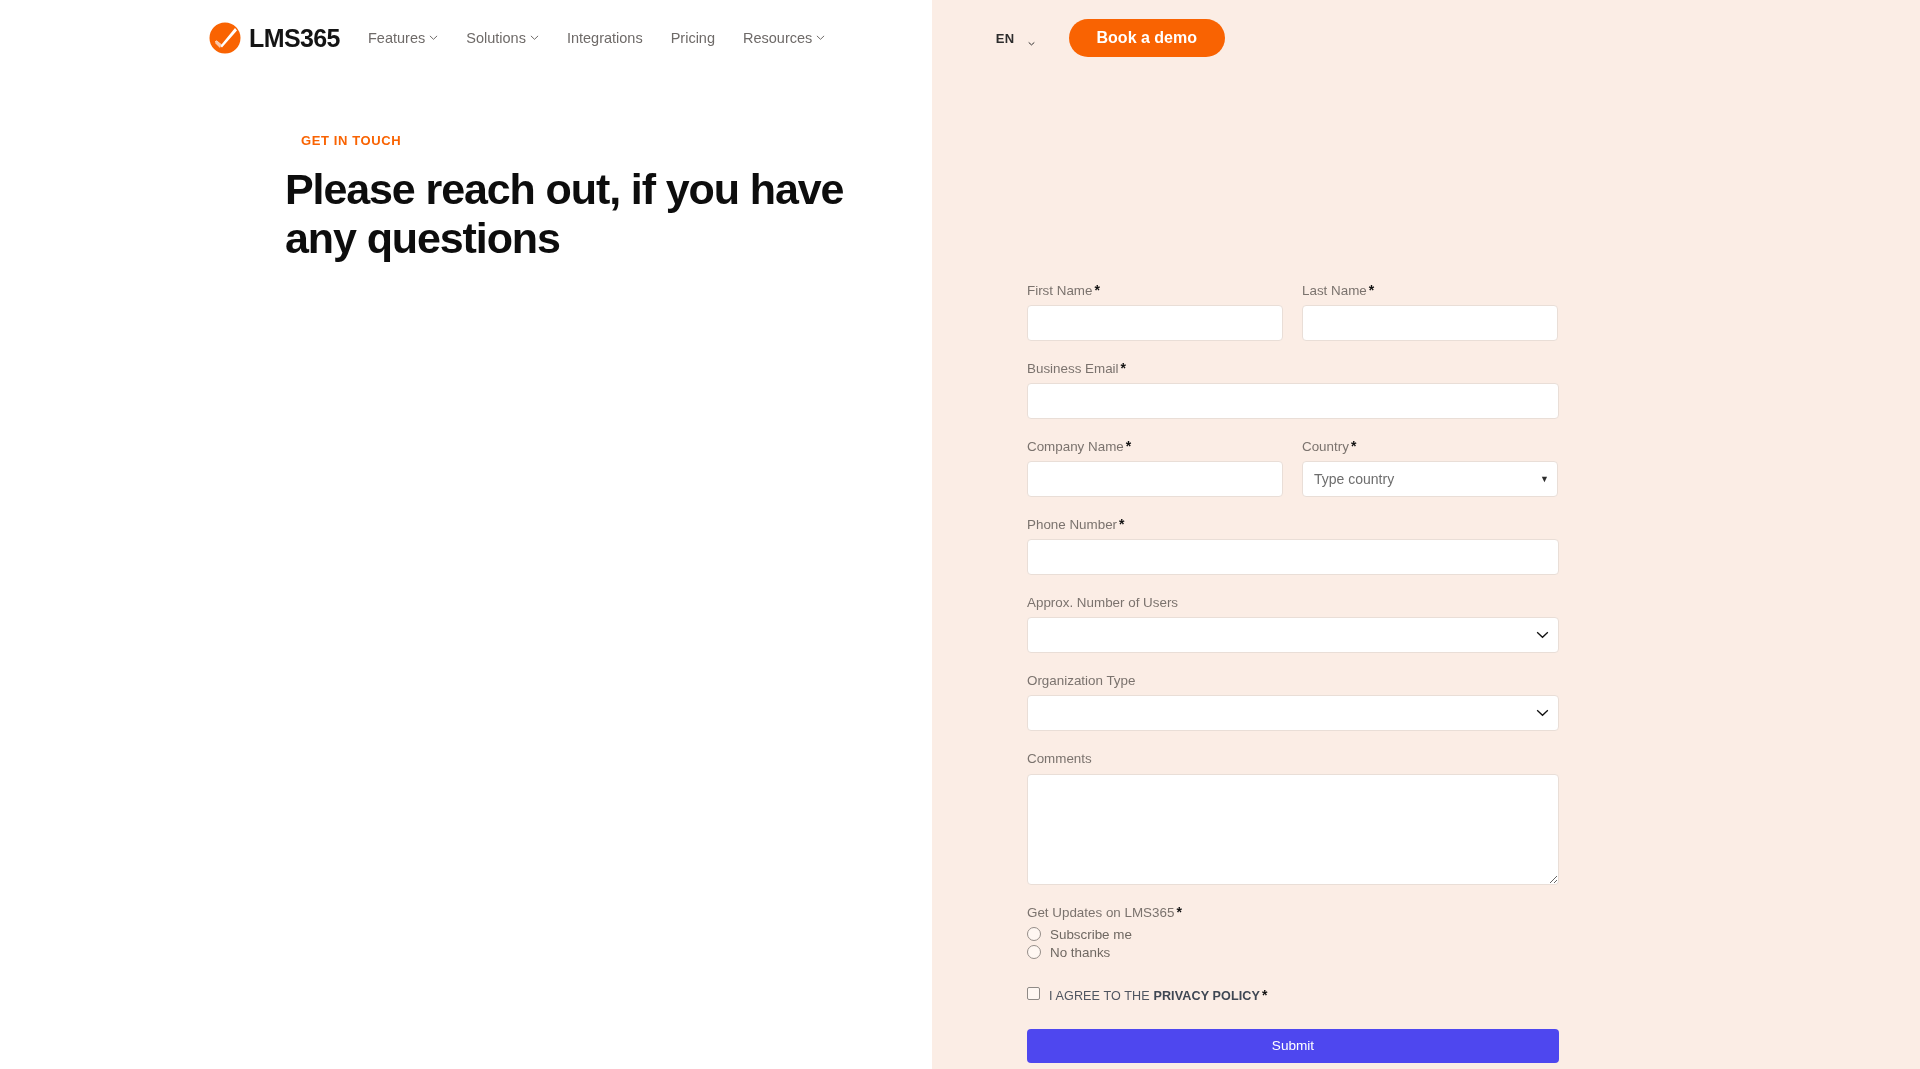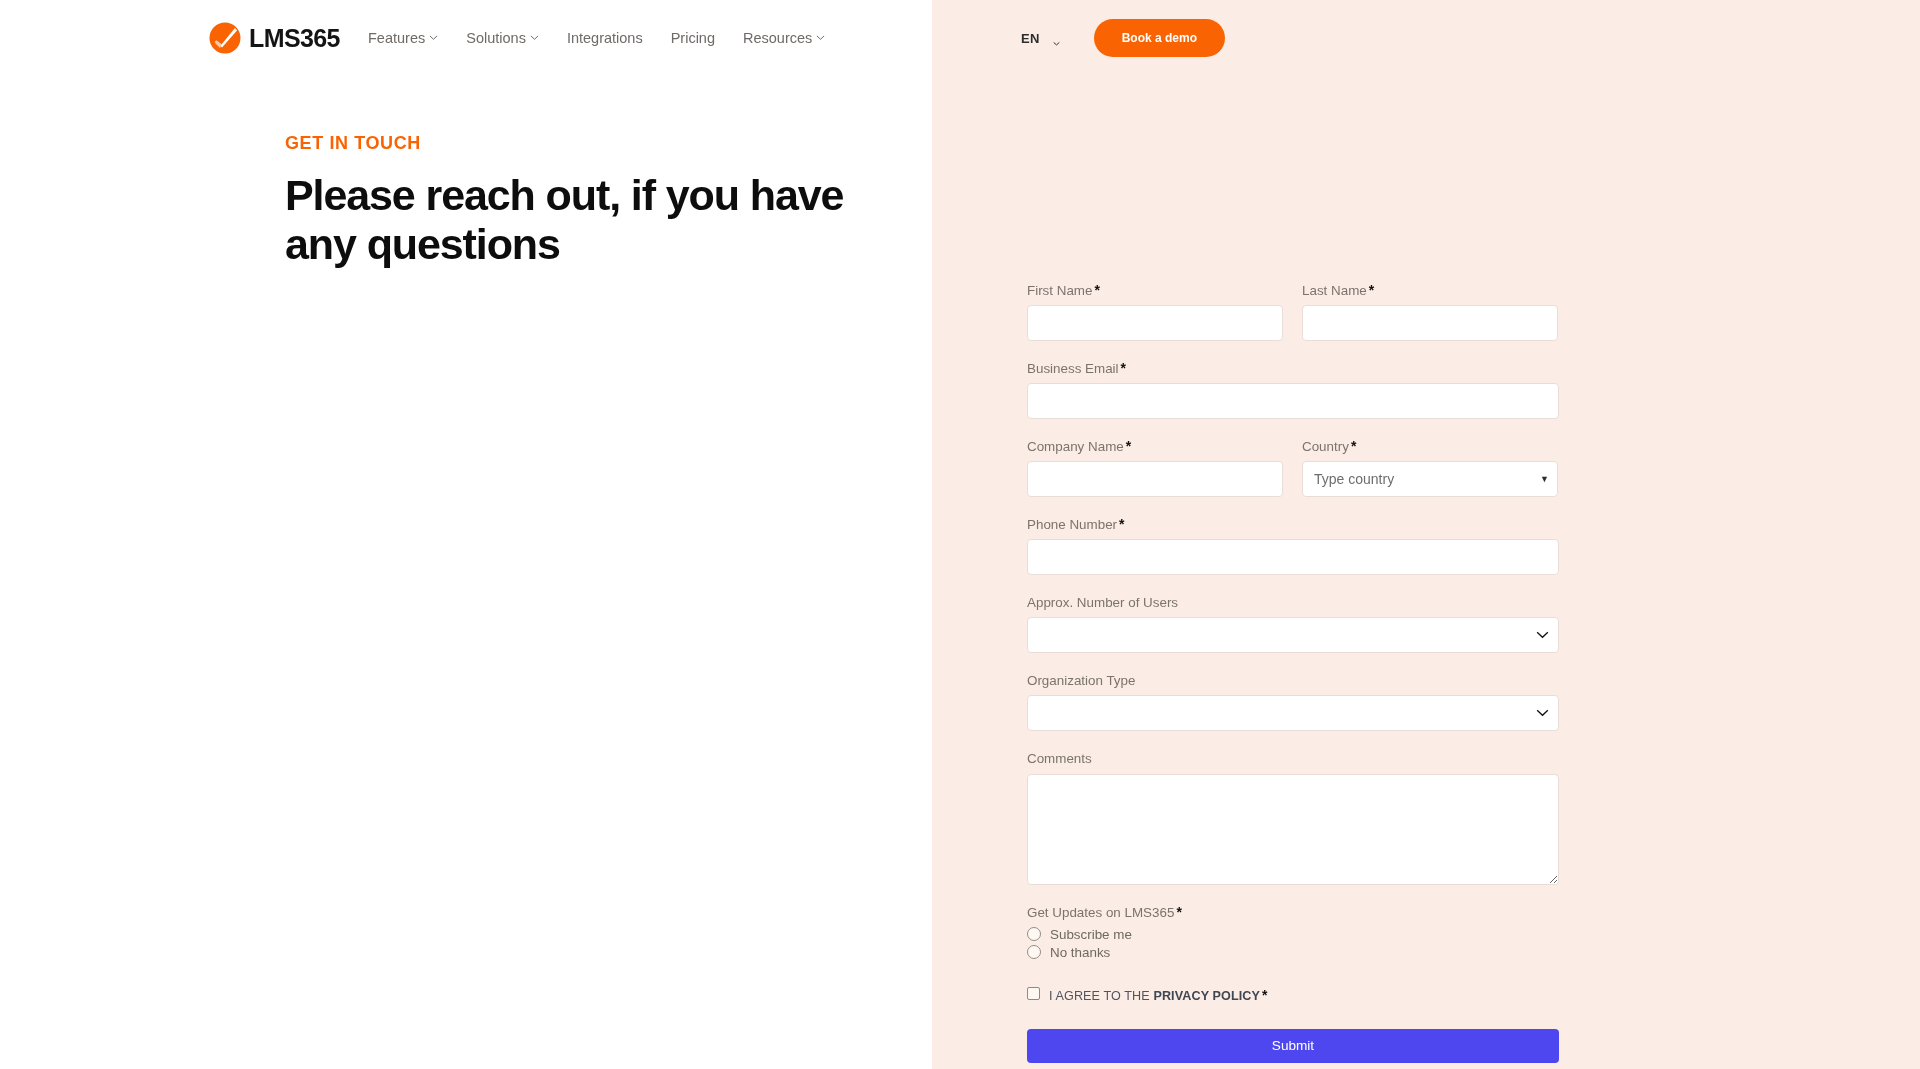--- a/index.html
+++ b/index.html
@@ -94,40 +94,40 @@
     width: 7px; height: 7px;
     display: inline-block;
   }
   .btn-demo {
     background: #f96302;
     color: #ffffff;
     border: none;
     border-radius: 30px;
     height: 38px;
     padding: 0 28px;
-    font-size: 12px;
+    font-size: 16px;
     font-weight: 600;
     font-family: "Liberation Sans", sans-serif;
     cursor: pointer;
     white-space: nowrap;
   }
 
   
   .hero {
     position: absolute;
     left: 285px; top: 133px;
     width: 600px;
   }
   .eyebrow {
-    font-size: 18px;
+    font-size: 13px;
     font-weight: 700;
     letter-spacing: 0.6px;
     color: #f96302;
     text-transform: uppercase;
-    margin: 0 0 17px 0;
+    margin: 0 0 17px 16px;
   }
   .hero-title {
     font-size: 43px;
     line-height: 1.13;
     font-weight: 700;
     letter-spacing: -1.1px;
     color: #0d0d0d;
     margin: 0;
     max-width: 570px;
   }

